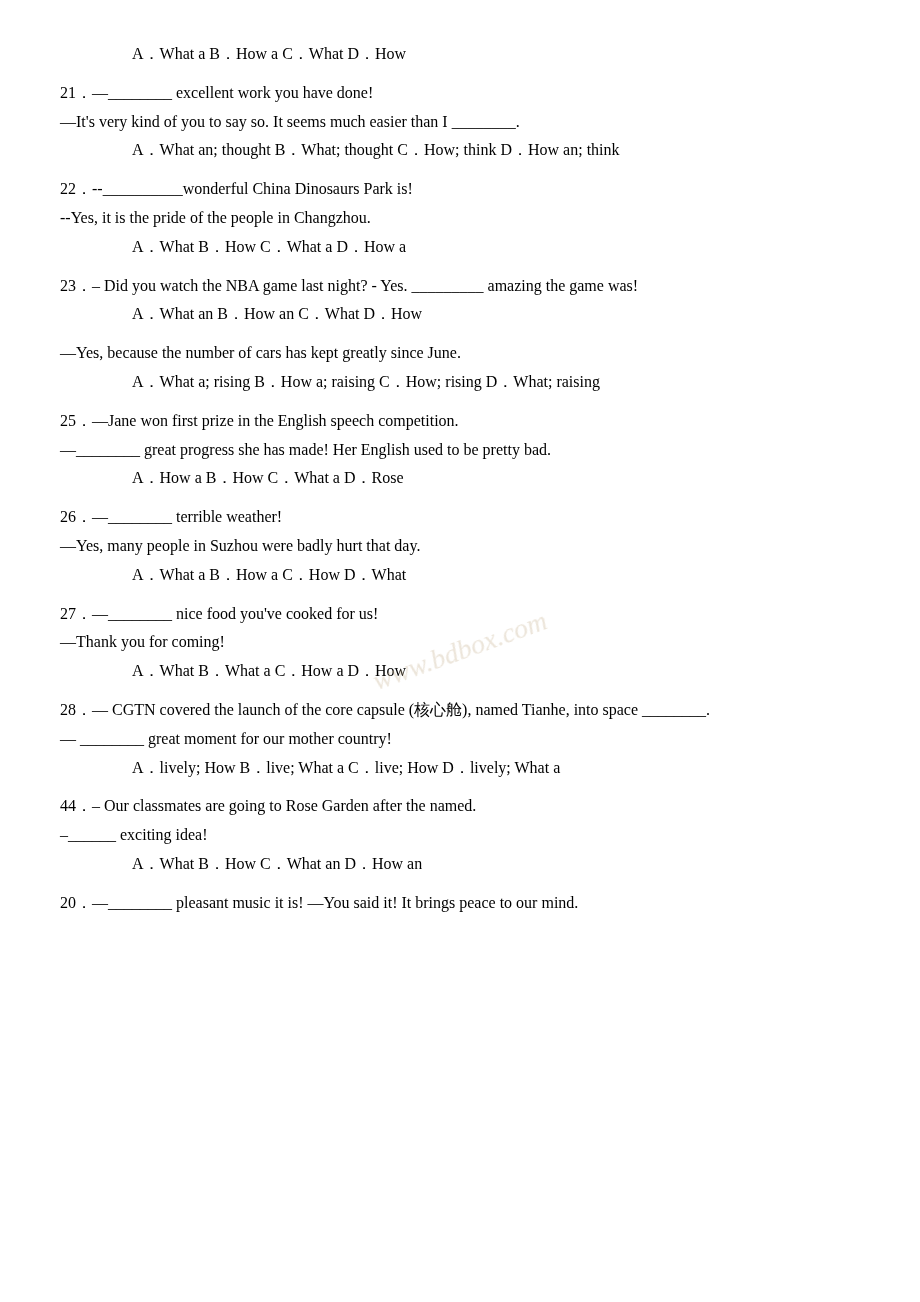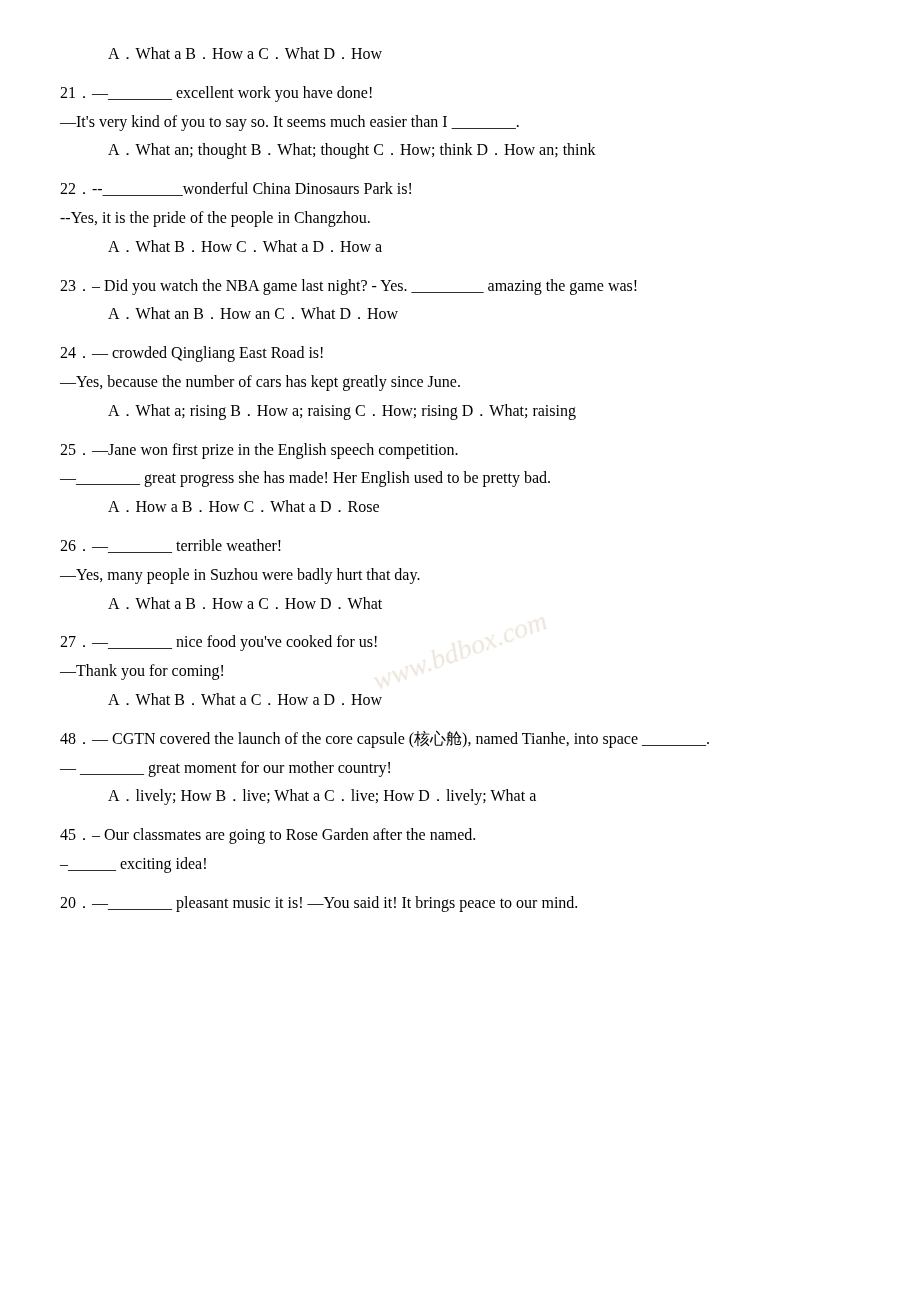--- a/index.html
+++ b/index.html
@@ -29,21 +29,21 @@
     }
     .question-block {
       margin-bottom: 10px;
     }
     .question-line {
       text-indent: -0px;
     }
     .answer-line {
     }
     .options-line {
-      margin-left: 48px;
+      margin-left: 72px;
     }
   </style>
 </head>
 <body>
 
 <div class="watermark">www.bdbox.com</div>
 
 <div>
 
   <div class="question-block">
@@ -67,23 +67,20 @@
   </div>
 
   <div class="question-block">
     <div class="question-line">
       <span>23．</span><span>– Did you watch the NBA game last night? - Yes. _________ amazing the game was!</span>
     </div>
     <div class="options-line">A．What an B．How an C．What D．How</div>
   </div>
 
   <div class="question-block">
-    <div class="question-line">
-      <span>24．</span><span>— crowded Qingliang East Road is!</span>
-    </div>
     <div class="answer-line">—Yes, because the number of cars has kept   greatly since June.</div>
     <div class="options-line">A．What a; rising B．How a; raising C．How; rising D．What; raising</div>
   </div>
 
   <div class="question-block">
     <div class="question-line">
       <span>25．</span><span>—Jane won first prize in the English speech competition.</span>
     </div>
     <div class="answer-line">—________ great progress she has made! Her English used to be pretty bad.</div>
     <div class="options-line">A．How a B．How C．What a D．Rose</div>
@@ -100,31 +97,32 @@
   <div class="question-block">
     <div class="question-line">
       <span>27．</span><span>—________</span><span> nice food you've cooked for us!</span>
     </div>
     <div class="answer-line">—Thank you for coming!</div>
     <div class="options-line">A．What B．What a C．How a D．How</div>
   </div>
 
   <div class="question-block">
     <div class="question-line">
-      <span>48．</span><span>— CGTN covered the launch of the core capsule (核心舱), named Tianhe, into space ________.</span>
+      <span>28．</span><span>— CGTN covered the launch of the core capsule (核心舱), named Tianhe, into space ________.</span>
     </div>
     <div class="answer-line">— ________ great moment for our mother country!</div>
     <div class="options-line">A．lively; How B．live; What a C．live; How D．lively; What a</div>
   </div>
 
   <div class="question-block">
     <div class="question-line">
-      <span>45．</span><span>– Our classmates are going to Rose Garden after the named.</span>
+      <span>44．</span><span>– Our classmates are going to Rose Garden after the named.</span>
     </div>
     <div class="answer-line">–______ exciting idea!</div>
+    <div class="options-line">A．What B．How C．What an D．How an</div>
   </div>
 
   <div class="question-block">
     <div class="question-line">
       <span>20．</span><span>—________</span><span> pleasant music it is! —You said it! It brings peace to our mind.</span>
     </div>
   </div>
 
 </div>
 

